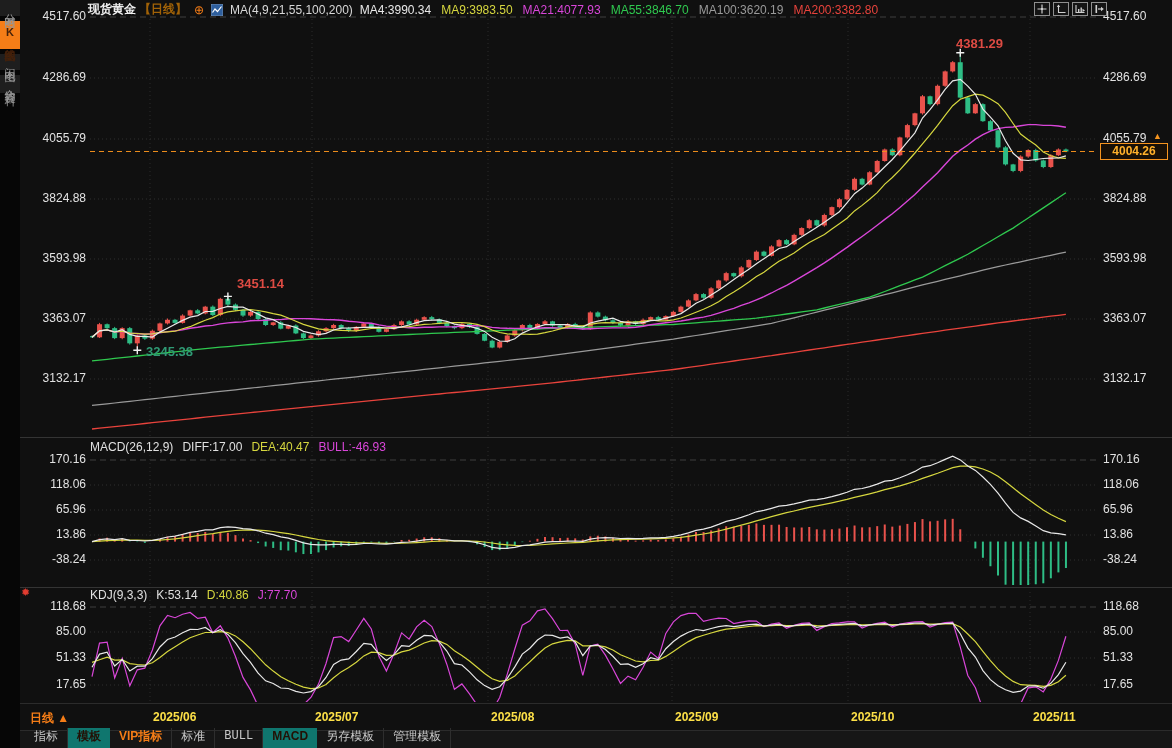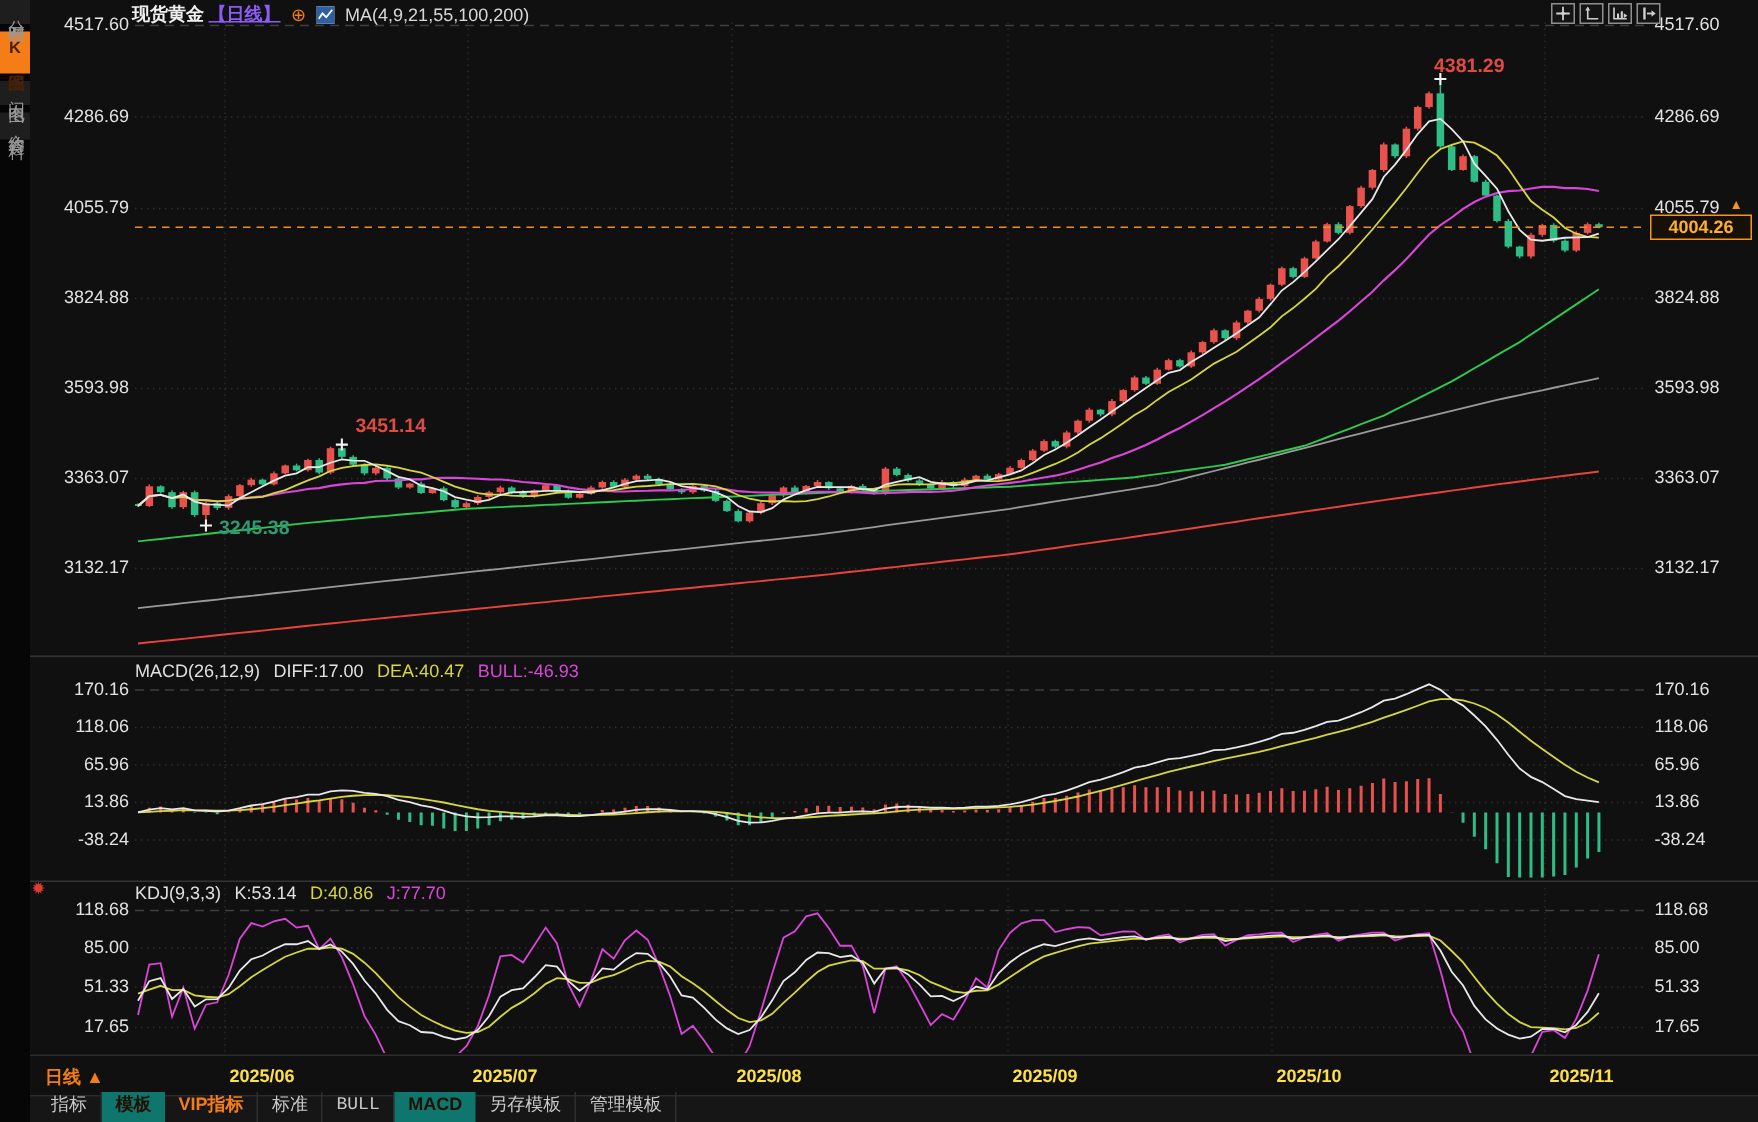--- a/index.html
+++ b/index.html
@@ -9,21 +9,21 @@
   #sidebar{position:absolute;left:0;top:0;width:20px;height:748px;background:#060606;z-index:6;}
   .side-tab{width:20px;margin:0 0 5px 0;padding:5px 0;background:#1e1e1e;color:#989898;
             writing-mode:vertical-rl;text-orientation:upright;font-size:11px;line-height:20px;
             letter-spacing:2px;text-align:center;cursor:pointer;}
   .side-tab.active{background:#f57d17;color:#45210a;font-weight:bold;}
   #red-burst{position:absolute;left:21px;top:586px;color:#e23c30;font-size:11px;z-index:7;cursor:pointer;}
   
   #header{position:absolute;left:88px;top:2px;height:15px;display:flex;align-items:center;gap:7px;
           font-size:12px;white-space:nowrap;z-index:5;}
   .sym{color:#efefef;font-weight:bold;}
-  .period{color:#8b5cf6;font-weight:bold;text-decoration:underline;}
+  .period{color:#a16207;font-weight:bold;}
   .plus-icon{color:#f57d17;font-size:12px;cursor:pointer;}
   .chart-type-icon{display:inline-flex;cursor:pointer;}
   .ma-set{color:#d8d8d8;}
   .ma-chip{font-size:12px;}
   
   #corner-tools{position:absolute;left:1034px;top:2px;display:flex;gap:3px;z-index:5;}
   .tool{width:14px;height:12px;border:1px solid #8f8f8f;background:#141414;display:flex;
         align-items:center;justify-content:center;cursor:pointer;}
   
   .tick{position:absolute;font-size:12px;color:#e2e2e2;z-index:4;}
@@ -534,20 +534,28 @@
     <span class="sym">现货黄金</span>
     <span class="period" style="margin-left:-4px">【日线】</span>
     <span class="plus-icon">⊕</span>
     <span class="chart-type-icon">
       <svg width="12" height="12">
           <rect x="0" y="0" width="12" height="12" fill="#2e5f9e" stroke="#9ab" stroke-width="0.6"></rect>
           <polyline points="1.5,8.5 4,5 6.5,7.5 10.5,2.5" fill="none" stroke="#fff" stroke-width="1.2"></polyline>
         </svg>
     </span>
     <span class="ma-set">MA(4,9,21,55,100,200)</span>
+    <span id="ma-values" style="display:flex;gap:10px;">
+        <span class="ma-chip" style="color: rgb(232, 232, 232);">MA4:3990.34</span>
+        <span class="ma-chip" style="color: rgb(214, 215, 63);">MA9:3983.50</span>
+        <span class="ma-chip" style="color: rgb(217, 70, 217);">MA21:4077.93</span>
+        <span class="ma-chip" style="color: rgb(47, 201, 79);">MA55:3846.70</span>
+        <span class="ma-chip" style="color: rgb(154, 154, 154);">MA100:3620.19</span>
+        <span class="ma-chip" style="color: rgb(232, 67, 60);">MA200:3382.80</span>
+      </span>
   </div>
 
   <div id="corner-tools">
     <span class="tool">
       <svg width="10" height="10">
           <path d="M5 0.5 V9.5 M0.5 5 H9.5" stroke="#cfcfcf" stroke-width="1.2"></path>
           <rect x="4" y="4" width="2" height="2" fill="#cfcfcf"></rect>
         </svg>
     </span>
     <span class="tool">

